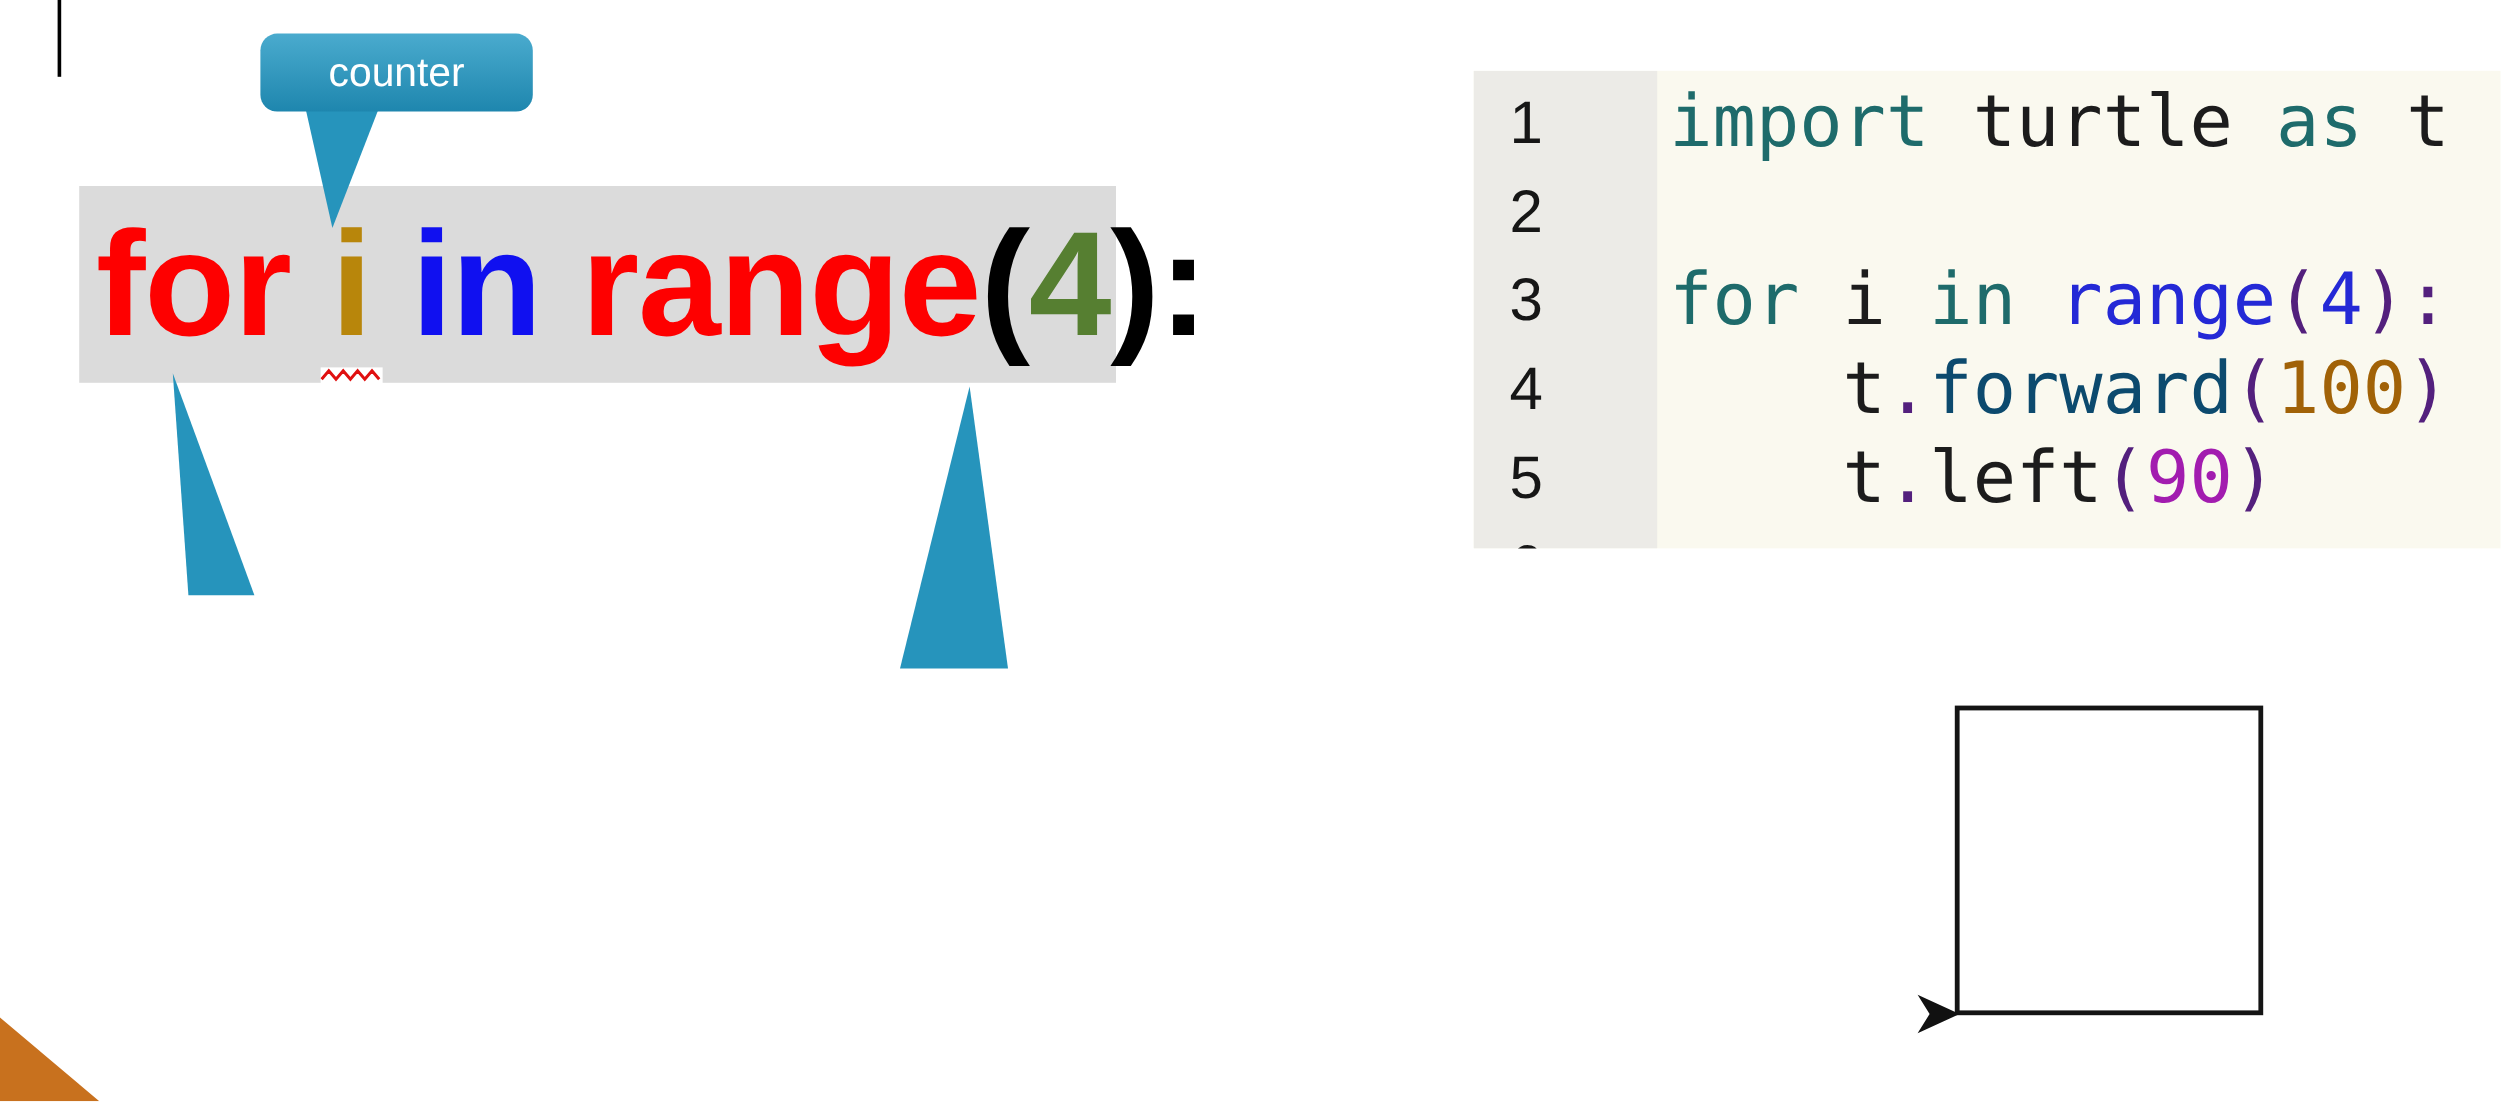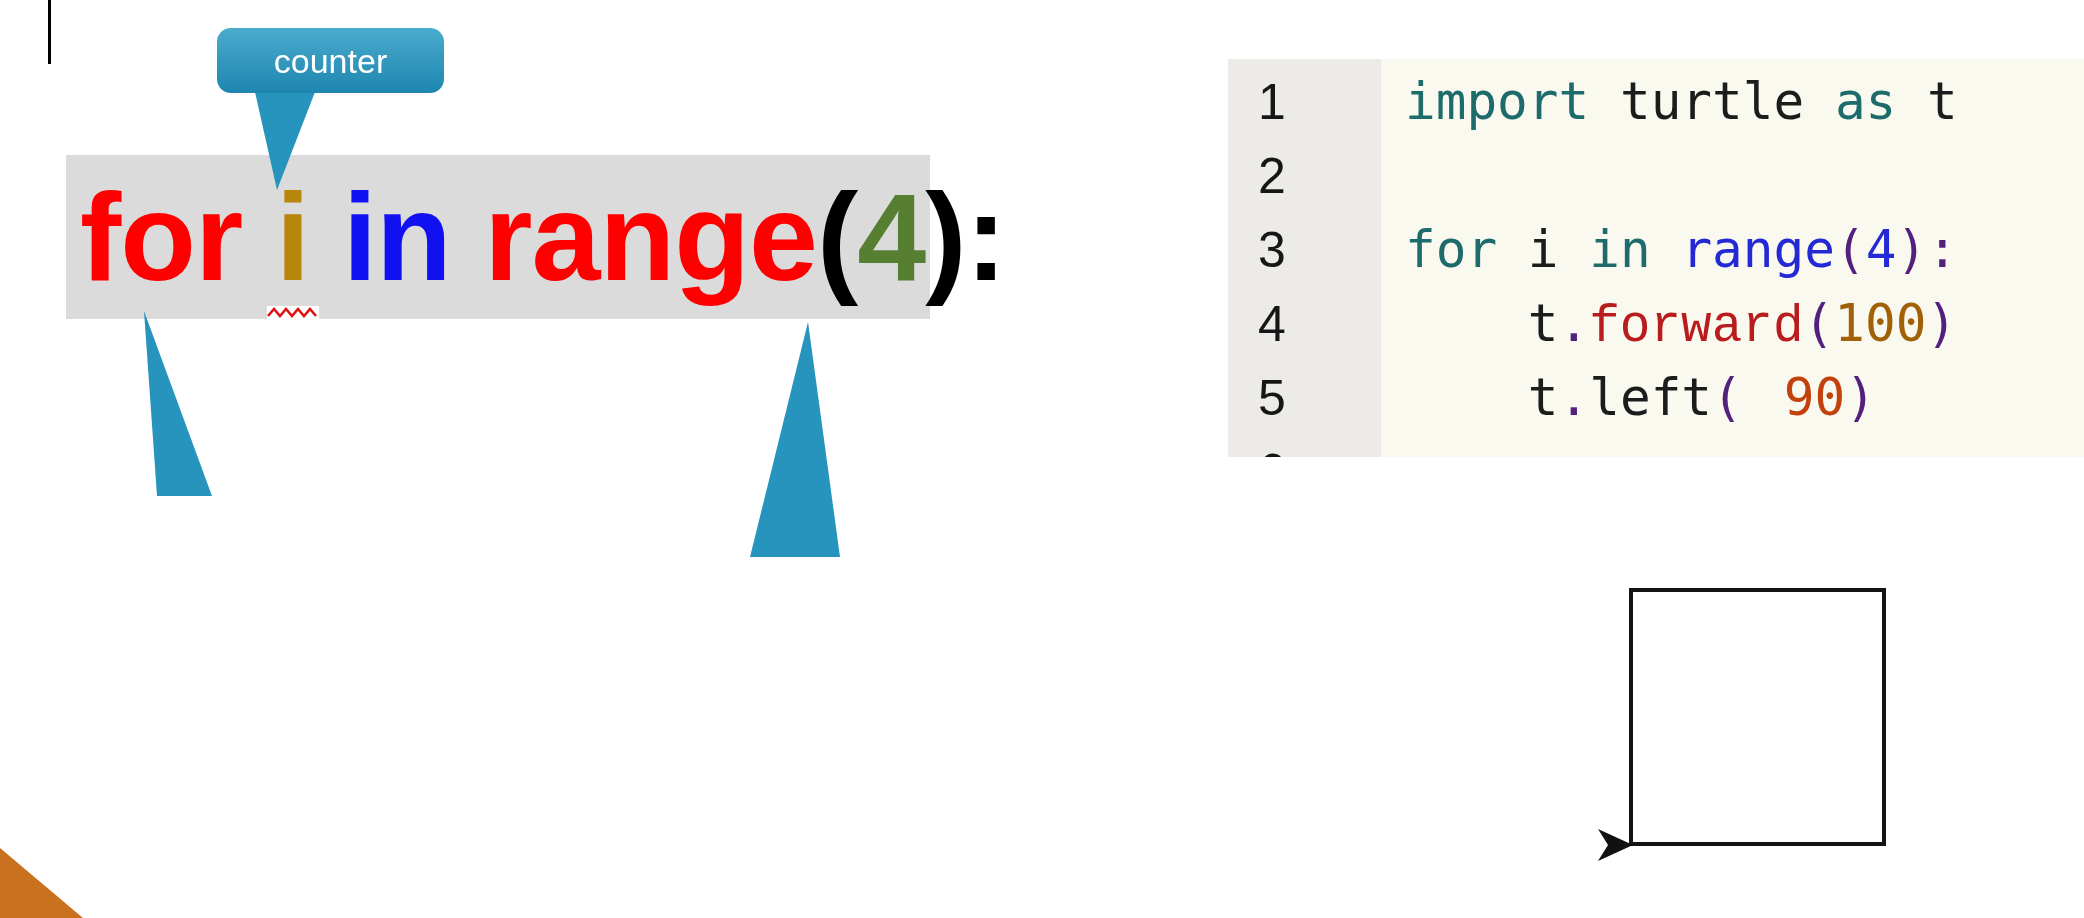--- a/index.html
+++ b/index.html
@@ -39,21 +39,21 @@
     overflow:hidden;z-index:1;
   }
   .gutterbg{position:absolute;left:0;top:0;width:153px;height:100%;background:#ecebe7;}
   .code-rows{position:absolute;left:0;top:6px;width:100%;}
   .crow{display:flex;height:74px;line-height:74px;}
   .ln{
     width:153px;flex:0 0 153px;padding-left:30px;box-sizing:border-box;
     font-family:"Liberation Sans",sans-serif;font-size:50px;color:#161616;
   }
   .ctext{
-    font-family:"DejaVu Sans Mono",monospace;font-size:51px;white-space:pre;padding-left:24px;
+    font-family:"DejaVu Sans Mono",monospace;font-size:60px;white-space:pre;padding-left:10px;
   }
   
   .square{
     position:absolute;left:1629px;top:588px;width:249px;height:250px;
     border:4px solid #141414;background:#ffffff;z-index:1;
   }
 </style>
 </head>
 <body>
 
@@ -90,25 +90,25 @@
         <div class="crow">
           <div class="ln">2</div>
           <div class="ctext"></div>
         </div>
         <div class="crow">
           <div class="ln">3</div>
           <div class="ctext"><span style="color: rgb(30, 107, 107);">for</span><span style="color: rgb(28, 28, 28);"> i </span><span style="color: rgb(30, 107, 107);">in</span><span style="color: rgb(28, 28, 28);"> </span><span style="color: rgb(36, 41, 214);">range</span><span style="color: rgb(83, 32, 125);">(</span><span style="color: rgb(36, 41, 214);">4</span><span style="color: rgb(83, 32, 125);">)</span><span style="color: rgb(83, 32, 125);">:</span></div>
         </div>
         <div class="crow">
           <div class="ln">4</div>
-          <div class="ctext"><span style="color: rgb(28, 28, 28);">    t</span><span style="color: rgb(83, 32, 125);">.</span><span style="color: #b91c1c; font-family: Liberation Mono, monospace;">forward</span><span style="color: rgb(83, 32, 125);">(</span><span style="color: #a16207;">100</span><span style="color: rgb(83, 32, 125);">)</span></div>
+          <div class="ctext"><span style="color: rgb(28, 28, 28);">    t</span><span style="color: rgb(83, 32, 125);">.</span><span style="color: #0c4a6e;">forward</span><span style="color: rgb(83, 32, 125);">(</span><span style="color: #a16207;">100</span><span style="color: rgb(83, 32, 125);">)</span></div>
         </div>
         <div class="crow">
           <div class="ln">5</div>
-          <div class="ctext"><span style="color: rgb(28, 28, 28);">    t</span><span style="color: rgb(83, 32, 125);">.</span><span style="color: rgb(28, 28, 28);">left</span><span style="color: rgb(83, 32, 125);">(</span><span style="color: #c2410c; margin-left: 41px;">90</span><span style="color: rgb(83, 32, 125);">)</span></div>
+          <div class="ctext"><span style="color: rgb(28, 28, 28);">    t</span><span style="color: rgb(83, 32, 125);">.</span><span style="color: rgb(28, 28, 28);">left</span><span style="color: rgb(83, 32, 125);">(</span><span style="color: #a21caf;">90</span><span style="color: rgb(83, 32, 125);">)</span></div>
         </div>
         <div class="crow">
           <div class="ln">6</div>
           <div class="ctext"></div>
         </div>
       </div>
   </div>
 
   <div class="square"></div>
 

